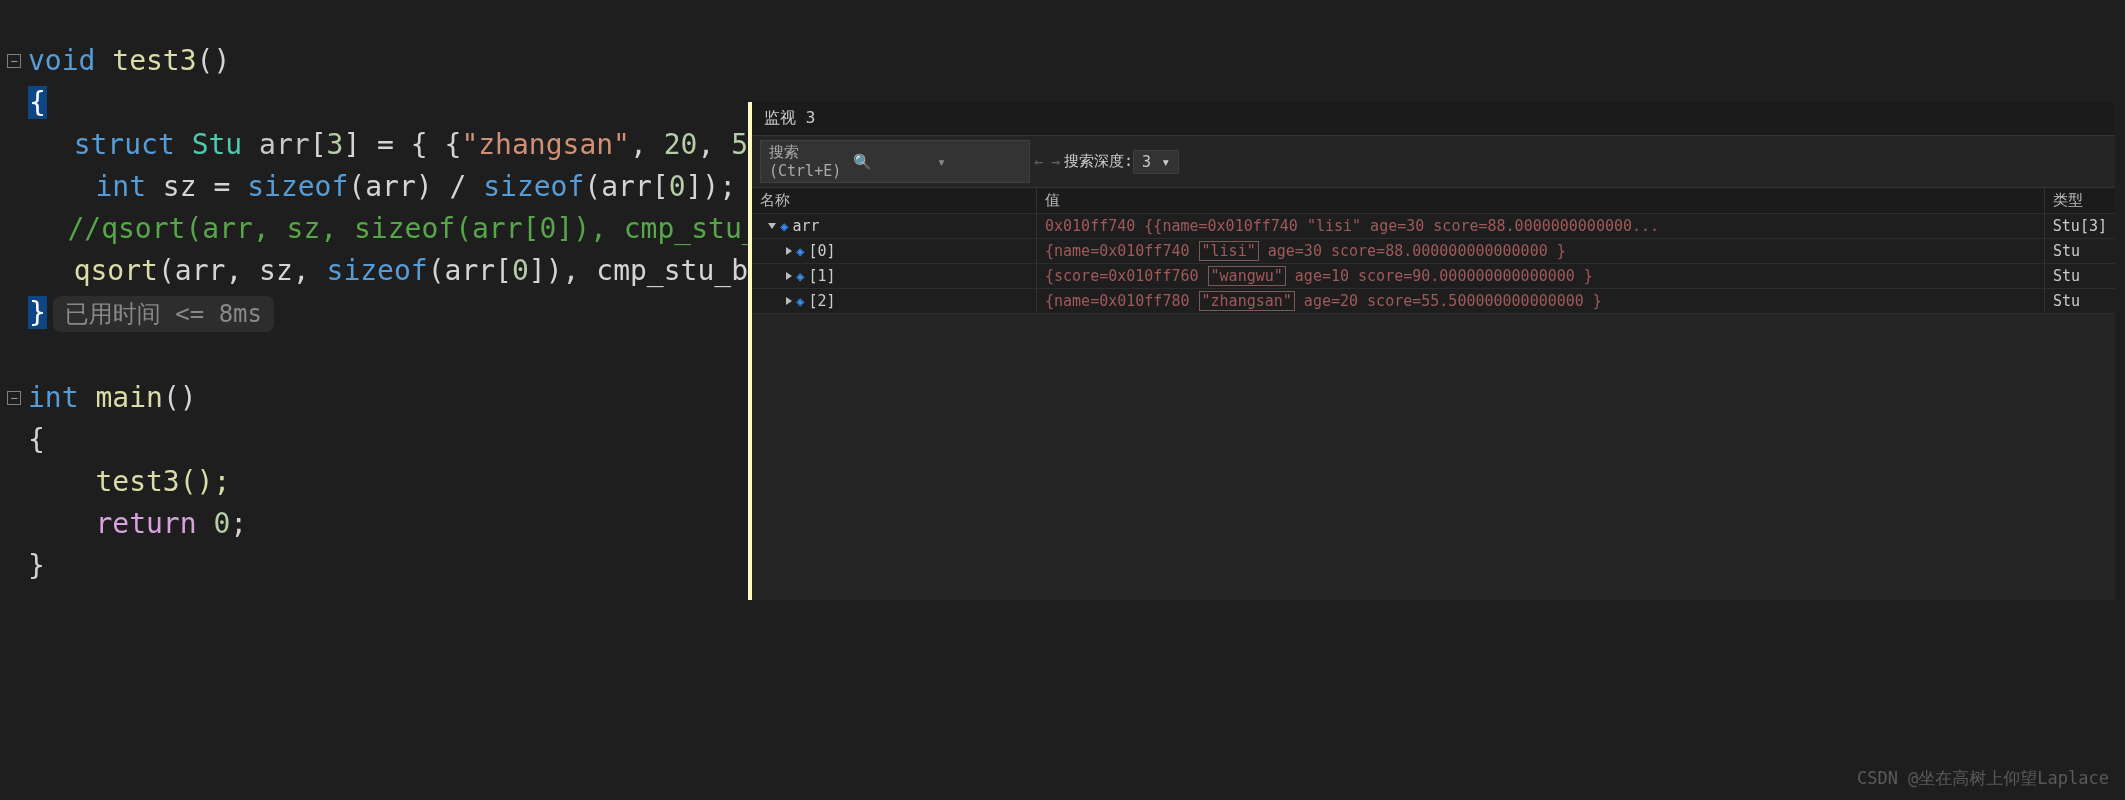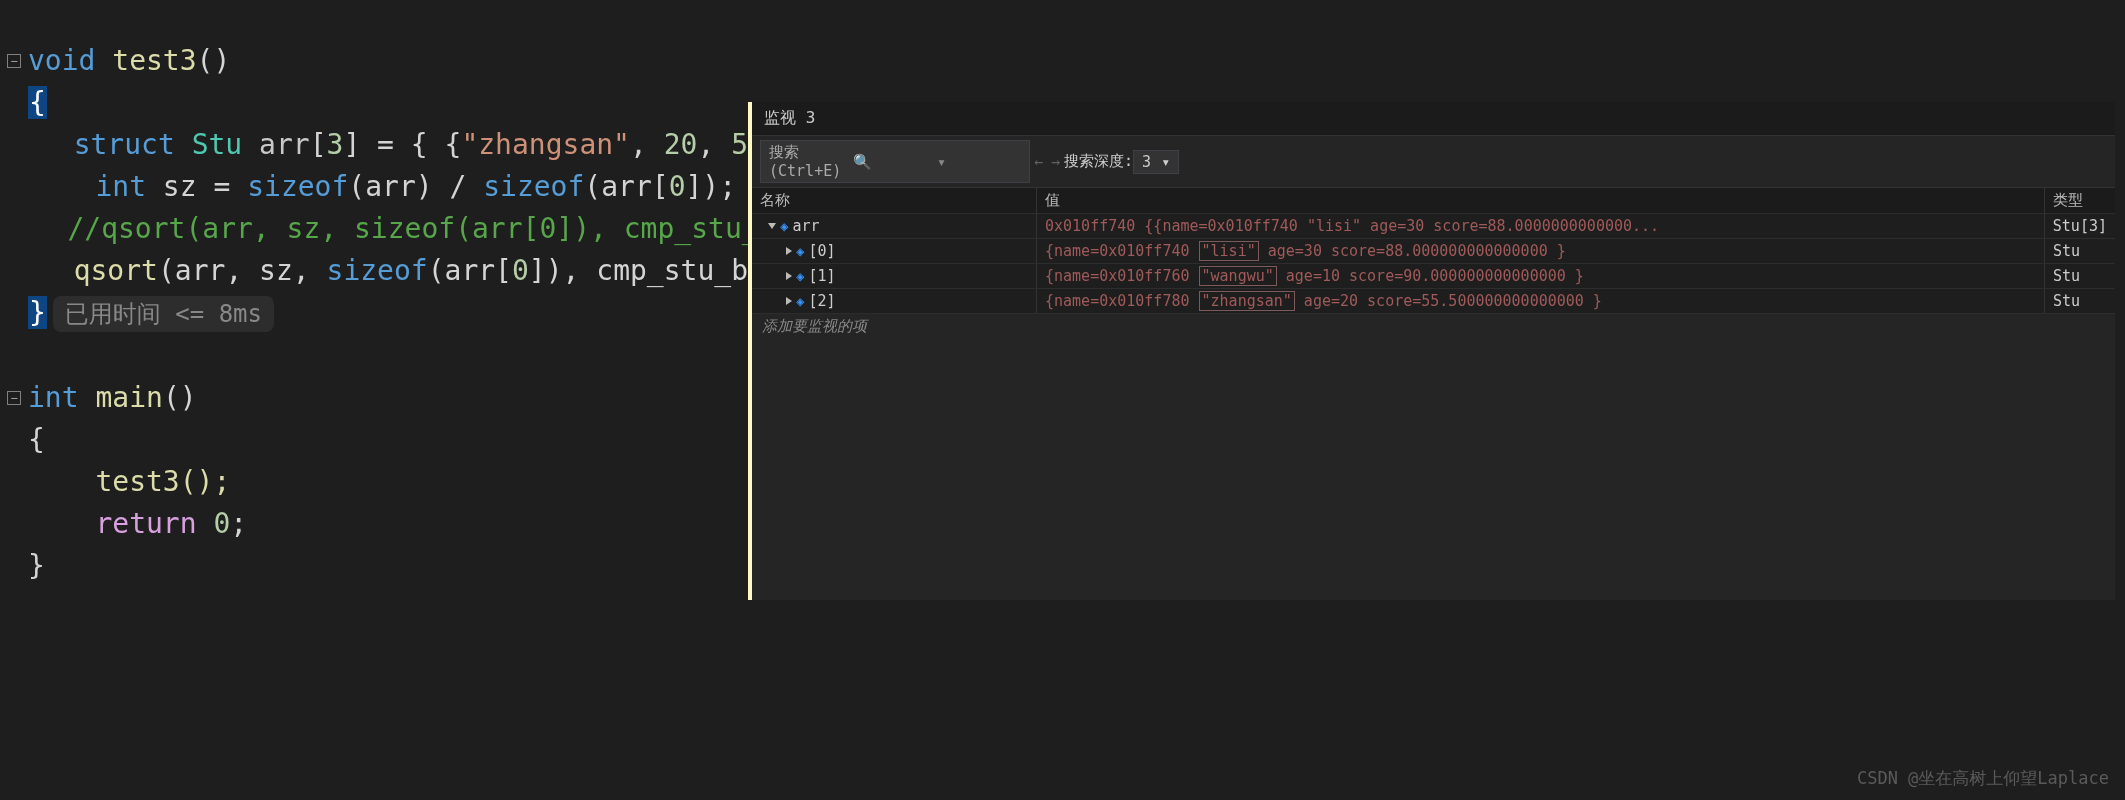--- a/index.html
+++ b/index.html
@@ -152,31 +152,30 @@
           <div class="col-value"><span>{name=0x010ff740 </span><span class="boxed">"lisi"</span><span> age=30 score=88.000000000000000 }</span></div>
           <div class="col-type" style="color: rgb(204, 204, 204);">Stu</div>
         </div>
         <div class="watch-row">
           <div class="col-name">
             <span style="display: inline-block; width: 22px;"></span>
             <span class="expand-tri tri-closed"></span>
             <span class="cube-icon">◈</span>
             <span> [1]</span>
           </div>
-          <div class="col-value"><span>{name=0x010ff760 </span><span class="boxed">"wangwu"</span><span> age=10 score=90.000000000000000 }</span></div>
+          <div class="col-value"><span>{score=0x010ff760 </span><span class="boxed">"wangwu"</span><span> age=10 score=90.000000000000000 }</span></div>
           <div class="col-type" style="color: rgb(204, 204, 204);">Stu</div>
         </div>
         <div class="watch-row">
           <div class="col-name">
             <span style="display: inline-block; width: 22px;"></span>
             <span class="expand-tri tri-closed"></span>
             <span class="cube-icon">◈</span>
             <span> [2]</span>
           </div>
           <div class="col-value"><span>{name=0x010ff780 </span><span class="boxed">"zhangsan"</span><span> age=20 score=55.500000000000000 }</span></div>
           <div class="col-type" style="color: rgb(204, 204, 204);">Stu</div>
         </div>
       </div>
-    <div class="add-watch">添加要监视的项</div>
   </div>
 </div>
 
 <div class="watermark">CSDN @坐在高树上仰望Laplace</div>
 
 </body></html>

